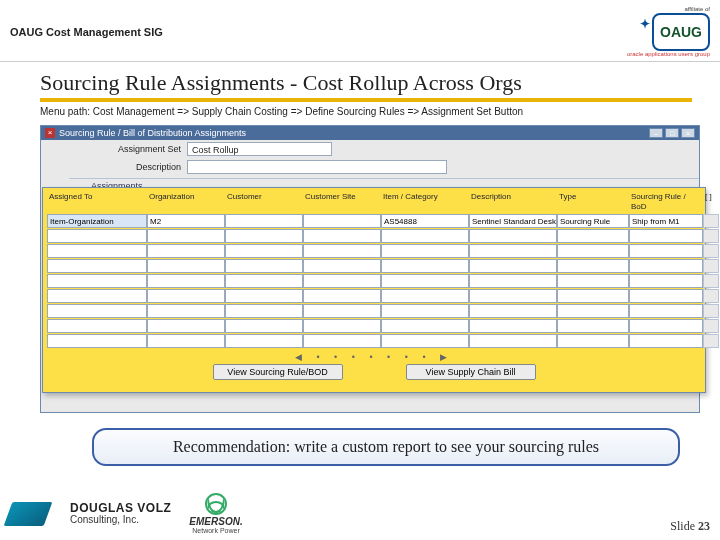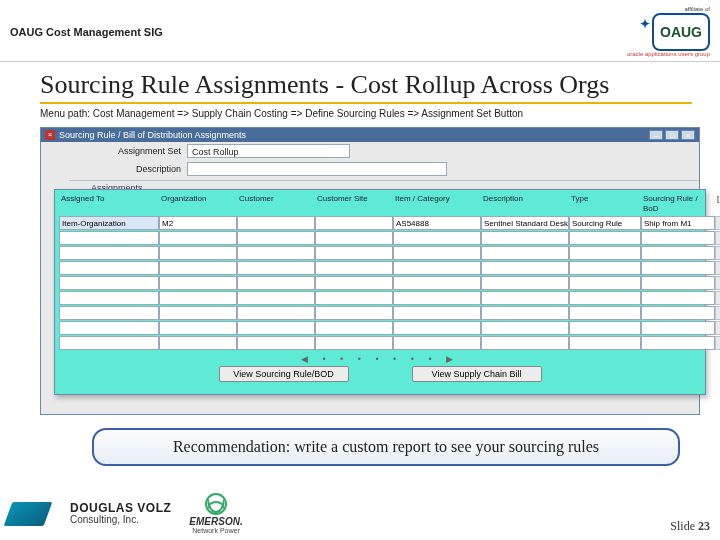--- a/index.html
+++ b/index.html
@@ -28,22 +28,22 @@
   .oaug-badge::before {
     content: "✦"; position: absolute; left: -14px; top: 0px;
     color: #0a4e97; font-size: 12px;
   }
   .affiliate { font-size: 6px; color: #444; margin-bottom: 1px; }
   .oaug-sub { font-size: 6px; color: #c33; }
 
   .slide-body { padding: 8px 28px 0 40px; }
   .slide-title {
     font-family: Georgia, 'Times New Roman', serif;
-    font-size: 26px; color: #222;
-    border-bottom: 2px solid #eab308;
+    font-size: 22px; color: #222;
+    border-bottom: 4px solid #eab308;
     padding-bottom: 2px;
     margin-bottom: 4px;
   }
   .menu-path { font-size: 10px; color: #222; margin-bottom: 8px; }
 
   
   .oracle-outer {
     position: relative;
     width: 660px;
     margin-top: 4px;
@@ -73,30 +73,30 @@
   .win-ctrl { display: flex; gap: 2px; }
   .win-ctrl span {
     width: 14px; height: 10px; background: #cfd8e5; border:1px solid #6a8ab0;
     font-size:7px; display:inline-flex; align-items:center; justify-content:center;
   }
   .form-row { display: flex; align-items: center; padding: 2px 10px; gap: 6px; }
   .form-label { width: 130px; text-align: right; font-size: 9px; }
   .form-field {
     background: #fff; border: 1px solid #9aa8bb; height: 14px;
     padding: 0 4px; font-size: 9px; line-height: 14px; display:inline-block;
-    width: 163px;
+    width: 145px;
   }
   .section-label {
     font-size: 9px; color: #335; padding: 2px 22px;
     border-top: 1px solid #b8c4d4; margin-top: 2px; margin-left: 28px;
   }
   .grid-wrap {
     position: absolute;
-    left: 14px; right: -6px; top: 62px;
-    background: #5eead4;
+    left: 2px; right: -6px; top: 62px;
+    background: #fde047;
     border: 1px solid #6a8ab0;
     padding-bottom: 6px;
     box-shadow: 2px 3px 5px rgba(0,0,0,0.25);
   }
   .grid-head, .grid-row {
     display: grid;
     grid-template-columns: 100px 78px 78px 78px 88px 88px 72px 74px 16px;
     font-size: 8px;
   }
   .grid-head { padding: 4px 4px 2px 4px; color:#223; }

